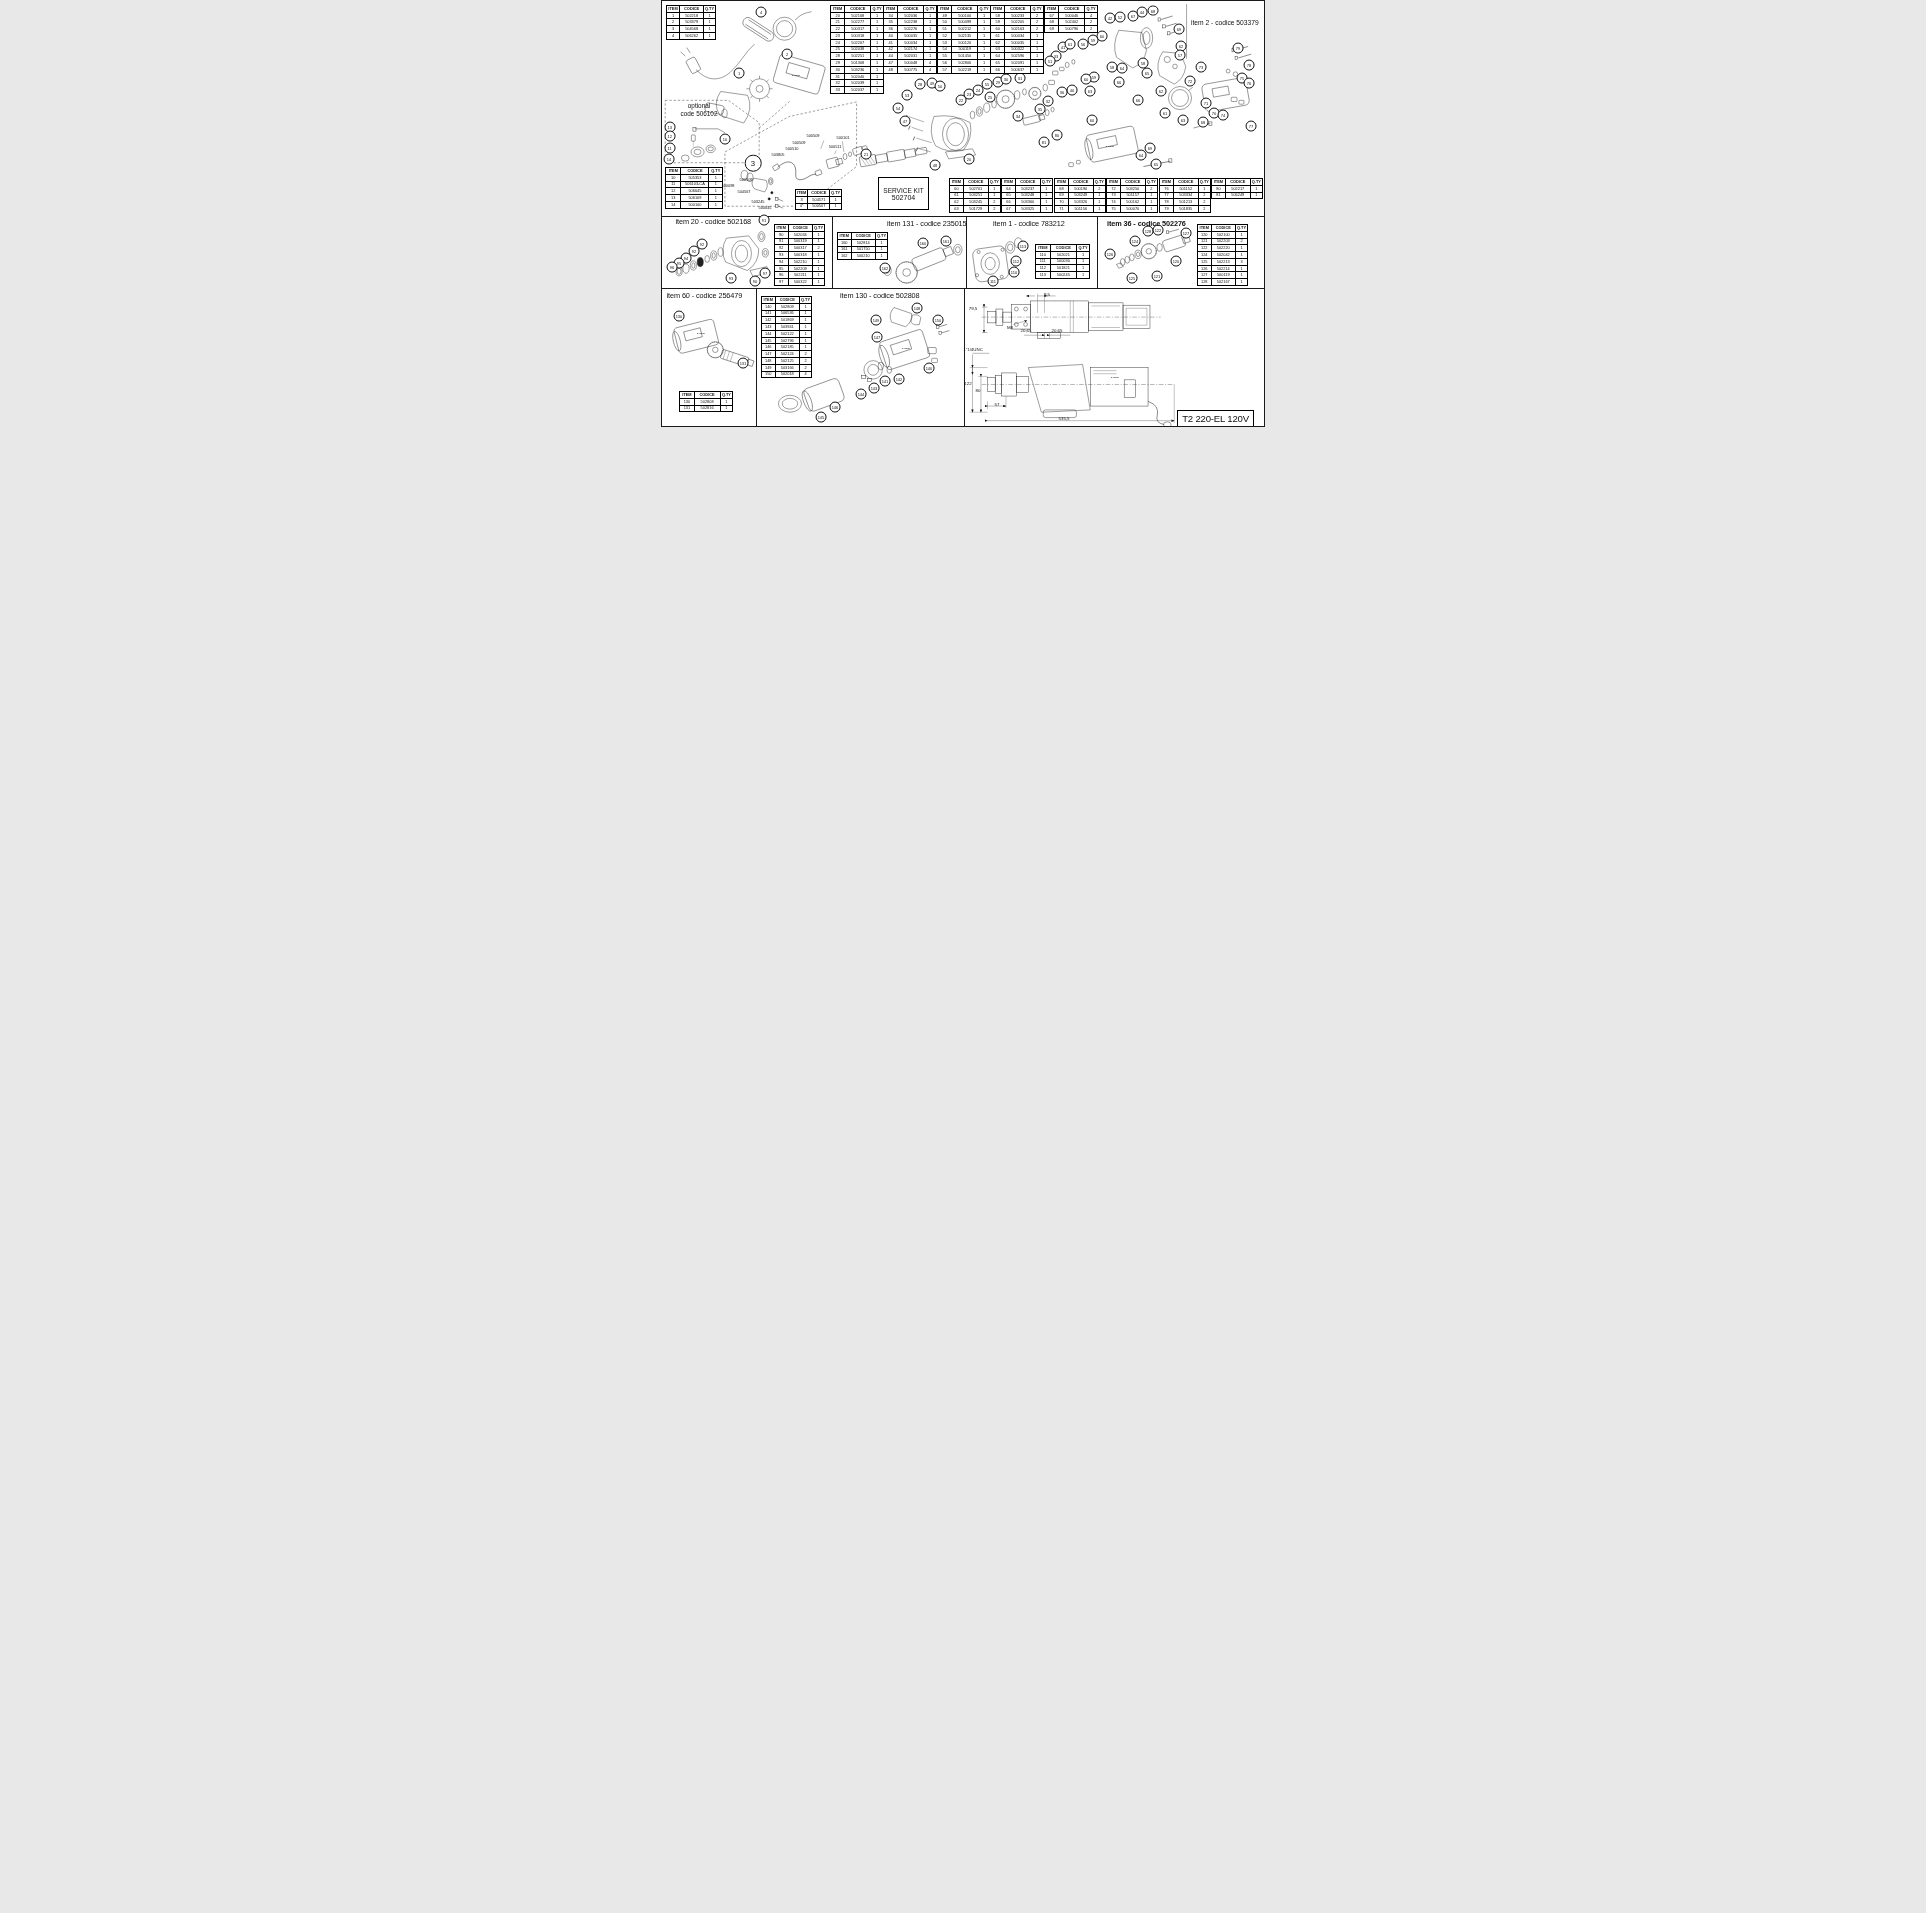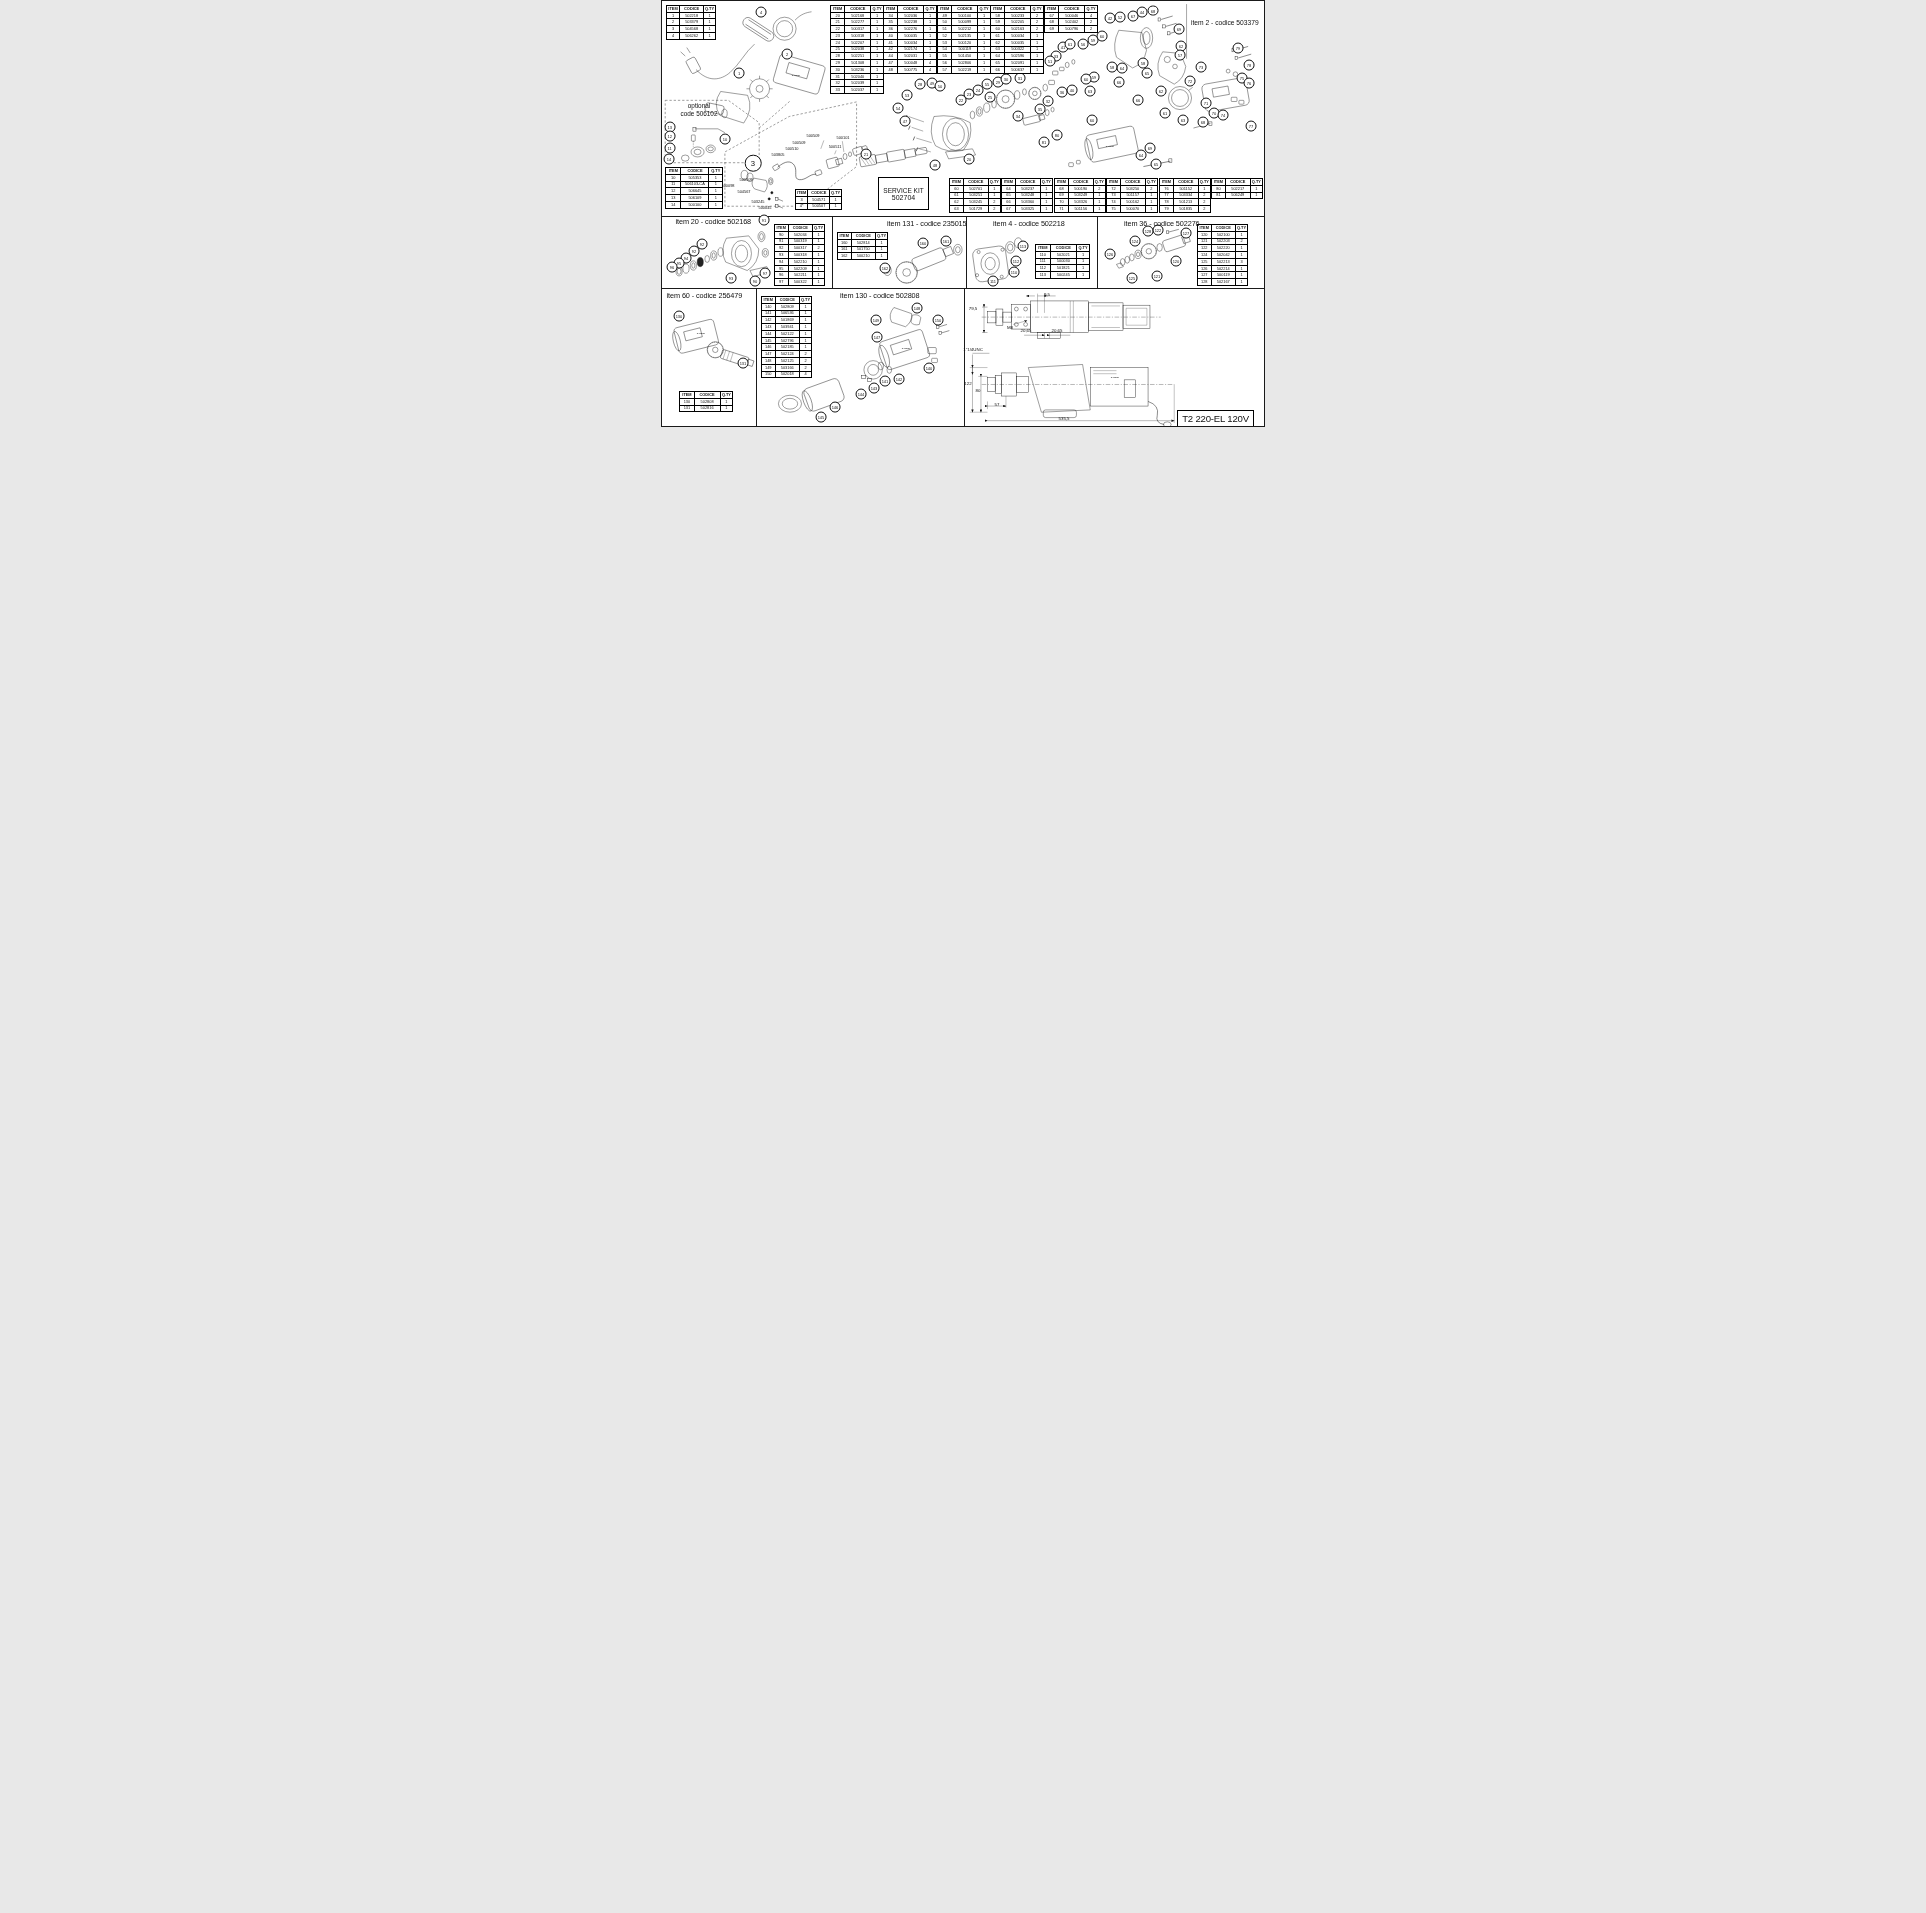--- a/index.html
+++ b/index.html
@@ -1175,22 +1175,22 @@
   </div>
 
   <div class="skit">
     <div class="l1">SERVICE KIT</div>
     <div class="l2">502704</div>
   </div>
 
   <div class="itm2">item 2 - codice 503379</div>
   <div class="sechead" style="left:13.5px;top:216px;">item 20 - codice 502168</div>
   <div class="sechead" style="left:225px;top:218px;">item 131 - codice 235015</div>
-  <div class="sechead" style="left:331px;top:218px;">item 4 - codice 502218</div>
-  <div class="sechead" style="left:462px;top:218px;">item 36 - codice 502276</div>
+  <div class="sechead" style="left:331px;top:218px;">item 1 - codice 783212</div>
+  <div class="sechead" style="left:445px;top:218px;font-weight:bold;">item 36 - codice 502276</div>
   <div class="sechead" style="left:4.6px;top:290px;">item 60 - codice 256479</div>
   <div class="sechead" style="left:165px;top:290px;margin-left:13px;">item 130 - codice 502808</div>
 
   <div class="titleblock">T2 220-EL 120V</div>
 
   <div class="layer" id="balloon-layer">
       <div class="balloon" style="left: 99px; top: 11.2px;">4</div>
       <div class="balloon" style="left: 125px; top: 53px;">2</div>
       <div class="balloon" style="left: 77px; top: 72px;">1</div>
       <div class="balloon" style="left: 7.7px; top: 126px;">13</div>

